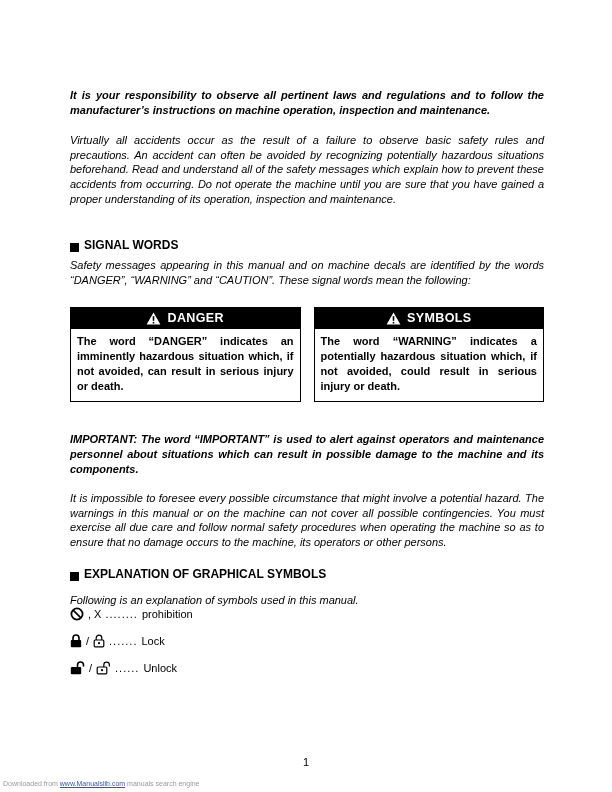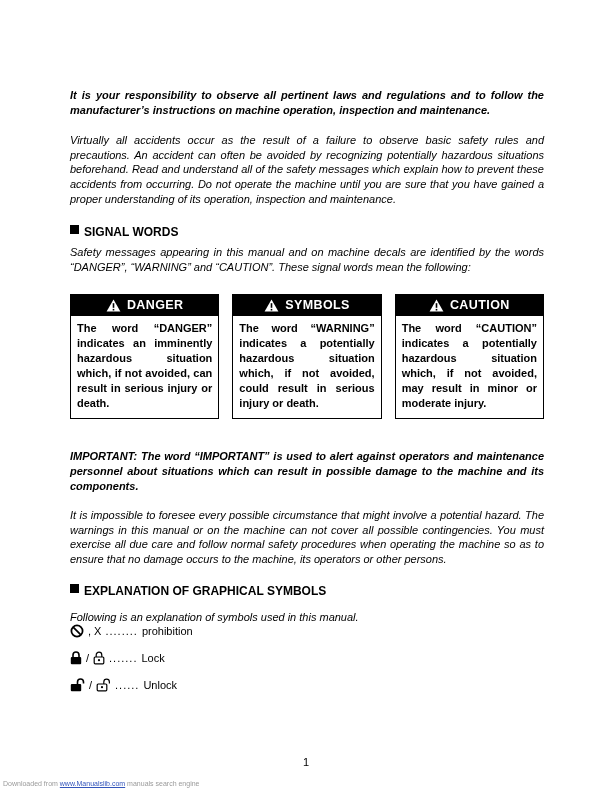--- a/index.html
+++ b/index.html
@@ -17,26 +17,26 @@
     width: 474px;
   }
   .para {
     font-size: 11px;
     line-height: 14.6px;
     text-align: justify;
     font-style: italic;
   }
   .bold { font-weight: bold; }
   .mb-md { margin-bottom: 16px; }
-  .mb-lg { margin-bottom: 19px; }
+  .mb-lg { margin-bottom: 32px; }
   .section-heading {
     font-size: 12px;
     font-weight: bold;
     display: flex;
-    align-items: flex-start;
+    align-items: flex-end;
     gap: 5px;
     margin-bottom: 6px;
   }
   .bullet {
     display: inline-block;
     width: 9px; height: 9px;
     background: #000;
   }
   .boxes {
     display: flex;
@@ -132,31 +132,20 @@
         <svg width="15" height="13" viewBox="0 0 15 13">
           <path d="M7.5 0.5 L14.4 12.4 L0.6 12.4 Z" fill="#ffffff"></path>
           <rect x="6.7" y="4.2" width="1.6" height="4.6" fill="#000000"></rect>
           <rect x="6.7" y="9.9" width="1.6" height="1.6" fill="#000000"></rect>
         </svg>
         <span>SYMBOLS</span>
       </div>
       <div class="box-body">The word “WARNING” indicates a potentially hazardous situation which, if not avoided, could result in serious injury or death.</div>
     </div>
 
-    <div class="signal-box">
-      <div class="box-header">
-        <svg width="15" height="13" viewBox="0 0 15 13">
-          <path d="M7.5 0.5 L14.4 12.4 L0.6 12.4 Z" fill="#ffffff"></path>
-          <rect x="6.7" y="4.2" width="1.6" height="4.6" fill="#000000"></rect>
-          <rect x="6.7" y="9.9" width="1.6" height="1.6" fill="#000000"></rect>
-        </svg>
-        <span>CAUTION</span>
-      </div>
-      <div class="box-body">The word “CAUTION” indicates a potentially hazardous situation which, if not avoided, may result in minor or moderate injury.</div>
-    </div>
 
   </div>
 
   <p class="para bold" style="margin-bottom:15px;">IMPORTANT: The word “IMPORTANT” is used to alert against operators and maintenance personnel about situations which can result in possible damage to the machine and its components.</p>
 
   <p class="para" style="margin-bottom:17px;">It is impossible to foresee every possible circumstance that might involve a potential hazard. The warnings in this manual or on the machine can not cover all possible contingencies. You must exercise all due care and follow normal safety procedures when operating the machine so as to ensure that no damage occurs to the machine, its operators or other persons.</p>
 
   <h2 class="section-heading" style="margin-bottom:12px;">
     <span class="bullet"></span>
     <span>EXPLANATION OF GRAPHICAL SYMBOLS</span>

